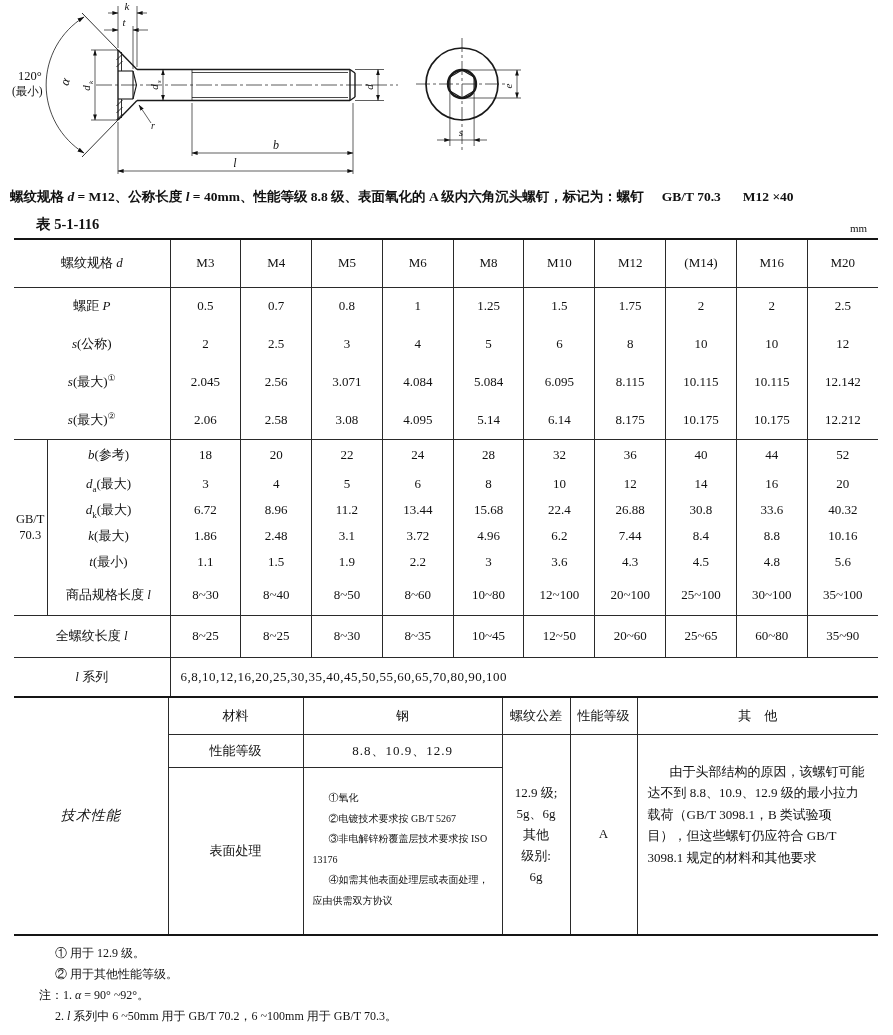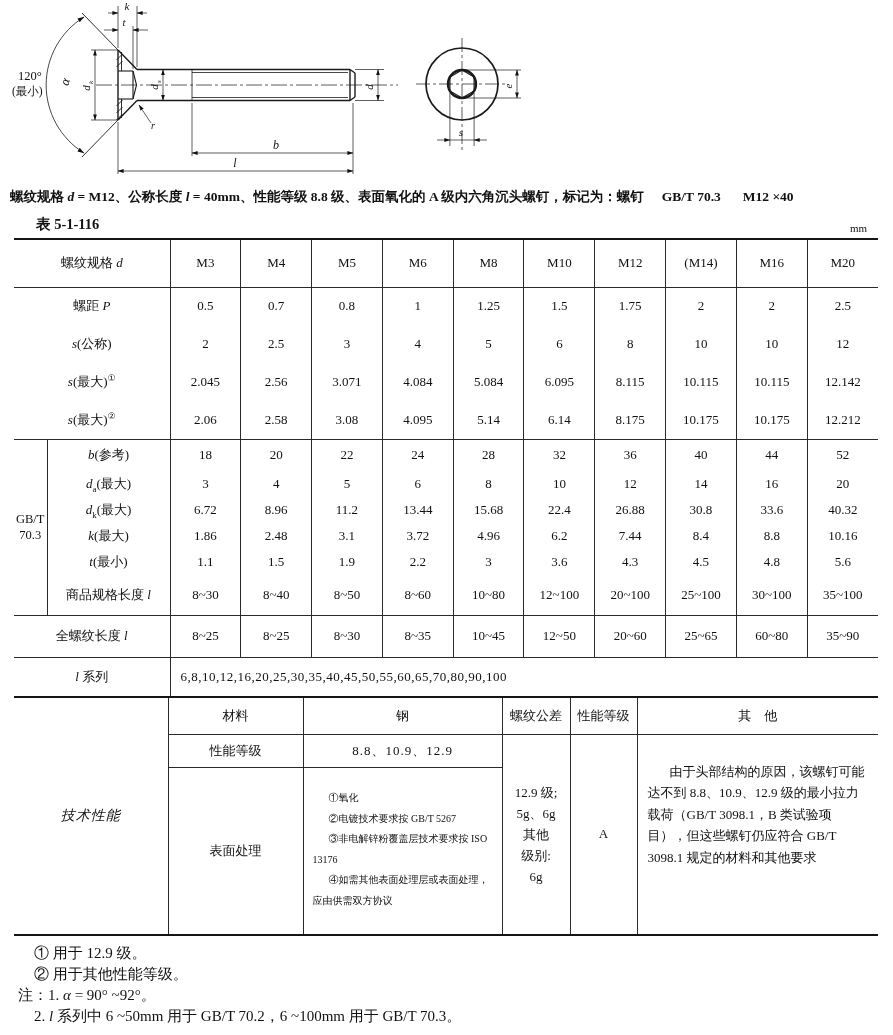--- a/index.html
+++ b/index.html
@@ -29,21 +29,21 @@
   .gbt{border-right:1.3px solid #2a2a2a;font-size:12.5px;line-height:16px;}
   .lser{text-align:left;padding-left:10px;letter-spacing:0.5px;}
   table.tech{border-bottom:2.6px solid #151515;}
   .techlab{border-right:1.3px solid #2a2a2a;font-size:14px;letter-spacing:1px;font-style:italic;}
   .surface{text-align:left;padding:4px 9px 6px 9px;}
   .surface p{margin:0;text-indent:1.6em;font-size:10px;line-height:20.5px;}
   .tolcell div{line-height:21px;font-size:13px;}
   .othercell{text-align:left;padding:4px 10px 4px 10px;font-size:13px;
              line-height:21.5px;text-indent:1.7em;vertical-align:top;padding-top:26px;}
   .perfv{letter-spacing:1px;}
-  .footnotes{margin-top:7px;font-size:15px;line-height:21px;}
+  .footnotes{margin-top:7px;font-size:12px;line-height:21px;margin-left:21px;}
   .fline{margin-left:34px;} .fline.note{margin-left:18px;}
 </style>
 </head>
 <body>
 
 <div class="drawing-wrap">
 <svg width="893" height="185" viewBox="0 0 893 185">
   <defs>
     <marker id="ar" markerWidth="9" markerHeight="8" refX="8" refY="3.5" orient="auto-start-reverse">
       <path d="M0,0.8 L8.5,3.5 L0,6.2 z" fill="#111"></path>

